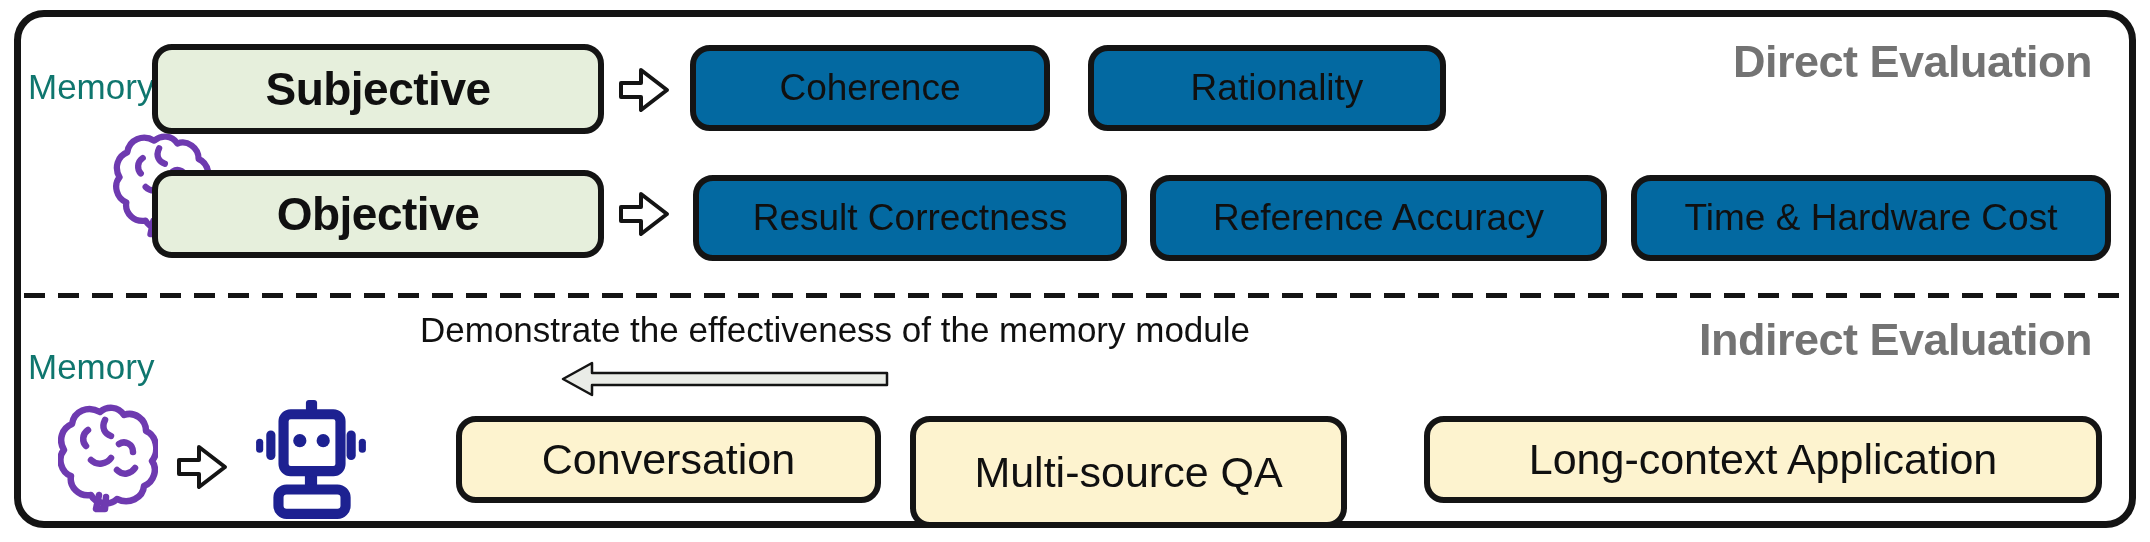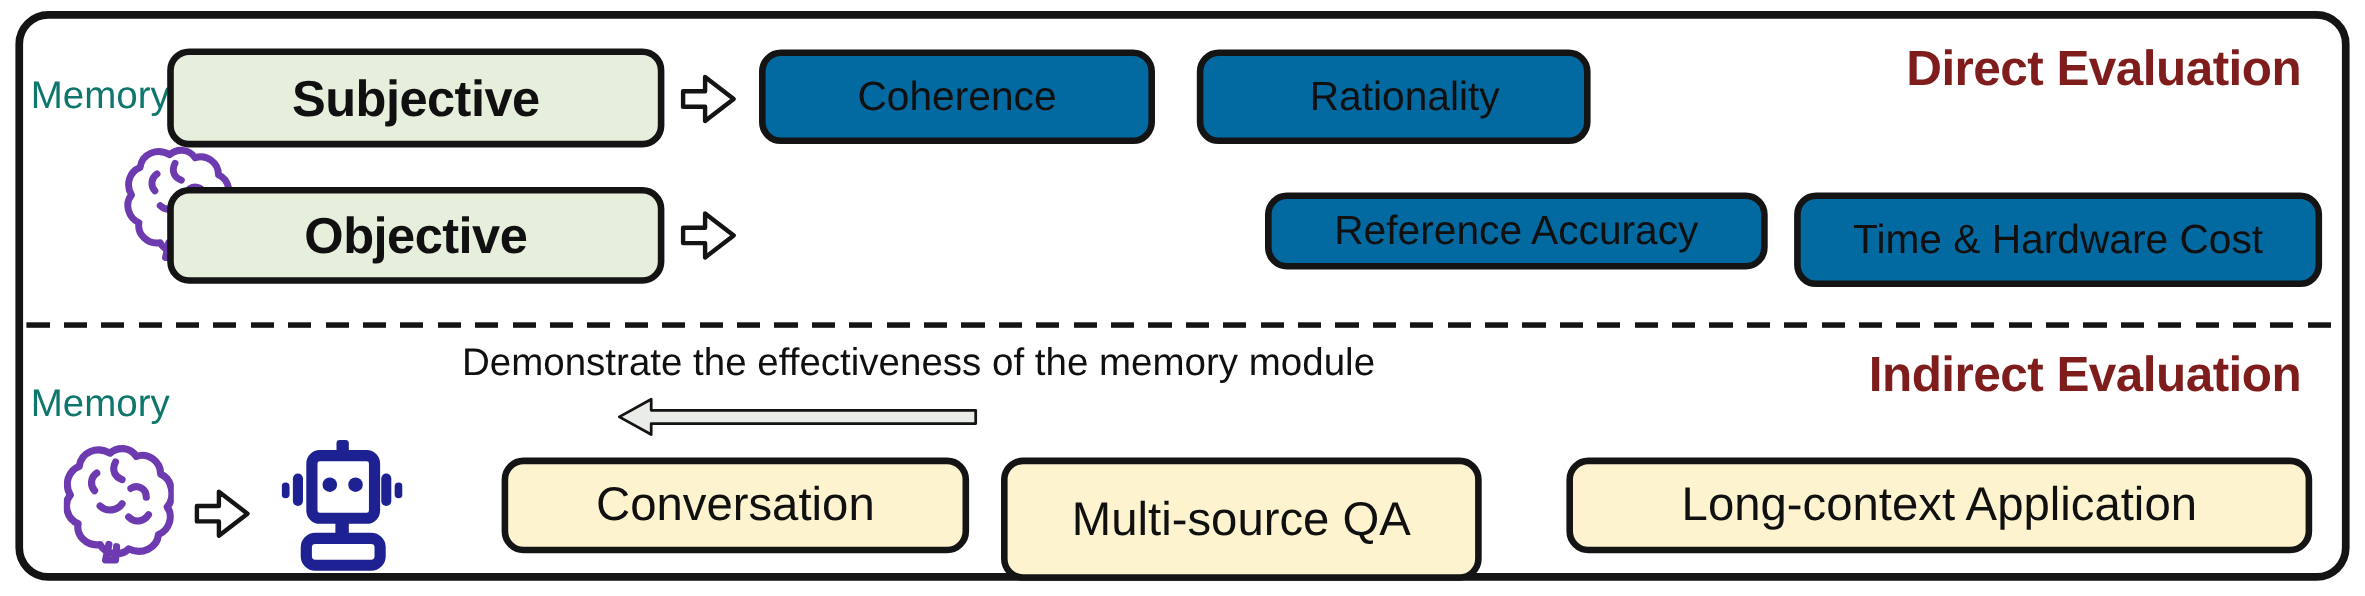--- a/index.html
+++ b/index.html
@@ -45,21 +45,21 @@
   }
   .box.green  { background: #e6efdc; font-size: 46px; font-weight: 700; letter-spacing: -0.5px; }
   .box.blue   { background: #0369a1; font-size: 37px; }
   .box.yellow { background: #fdf3cf; font-size: 43px; }
   .title {
     position: absolute;
     font-size: 45px;
     font-weight: 700;
     letter-spacing: -0.5px;
     white-space: nowrap;
-    color: #7f1d1d;
+    color: #737373;
   }
   .caption {
     position: absolute;
     left: 420px; top: 310px;
     width: 980px;
     text-align: left;
     font-size: 35px;
     white-space: nowrap;
   }
   .icon { position: absolute; }
@@ -67,21 +67,21 @@
   #memory-top    { left: 28px;  top: 68px;  }
   #brain-top     { left: 112px; top: 132px; }
   #subjective    { left: 152px; top: 44px;  width: 452px; height: 90px; }
   #arrow1        { left: 618px; top: 65px;  }
   #coherence     { left: 690px; top: 45px;  width: 360px; height: 86px; }
   #rationality   { left: 1088px;top: 45px;  width: 358px; height: 86px; padding-left: 20px; }
   #direct-title  { right: 58px; top: 36px;  }
   #objective     { left: 152px; top: 170px; width: 452px; height: 88px; }
   #arrow2        { left: 618px; top: 189px; }
   #result        { left: 693px; top: 175px; width: 434px; height: 86px; }
-  #reference     { left: 1150px;top: 175px; width: 457px; height: 70px; }
+  #reference     { left: 1150px;top: 175px; width: 457px; height: 86px; }
   #timecost      { left: 1631px;top: 175px; width: 480px; height: 86px; }
   #big-arrow     { left: 560px; top: 360px; }
   #indirect-title{ right: 58px; top: 314px; }
   #memory-bottom { left: 28px;  top: 348px; }
   #brain-bottom  { left: 58px;  top: 402px; }
   #arrow3        { left: 176px; top: 442px; }
   #robot         { left: 256px; top: 400px; }
   #conversation  { left: 456px; top: 416px; width: 425px; height: 87px; }
   #multisource   { left: 910px; top: 416px; width: 437px; height: 112px; }
   #longcontext   { left: 1400px;top: 416px; width: 678px; height: 87px; margin-left: 24px; }
@@ -118,20 +118,21 @@
   <div class="box blue" id="rationality">Rationality</div>
 
   <div class="title" id="direct-title">Direct Evaluation</div>
 
   <div class="box green" id="objective">Objective</div>
 
   <svg class="icon" id="arrow2" width="52" height="50" viewBox="0 0 52 50">
     <polygon points="3,18 23,18 23,5 49,25 23,45 23,32 3,32" fill="#ffffff" stroke="#141414" stroke-width="4" stroke-linejoin="round"></polygon>
   </svg>
 
+  <div class="box blue" id="result">Result Correctness</div>
   <div class="box blue" id="reference">Reference Accuracy</div>
   <div class="box blue" id="timecost">Time &amp; Hardware Cost</div>
 
   <div class="caption">Demonstrate the effectiveness of the memory module</div>
 
   <svg class="icon" id="big-arrow" width="330" height="38" viewBox="0 0 330 38">
     <polygon points="3,19 32,3 32,13 327,13 327,25 32,25 32,35" fill="#eaece7" stroke="#141414" stroke-width="2.5" stroke-linejoin="round"></polygon>
   </svg>
 
   <div class="title" id="indirect-title">Indirect Evaluation</div>

